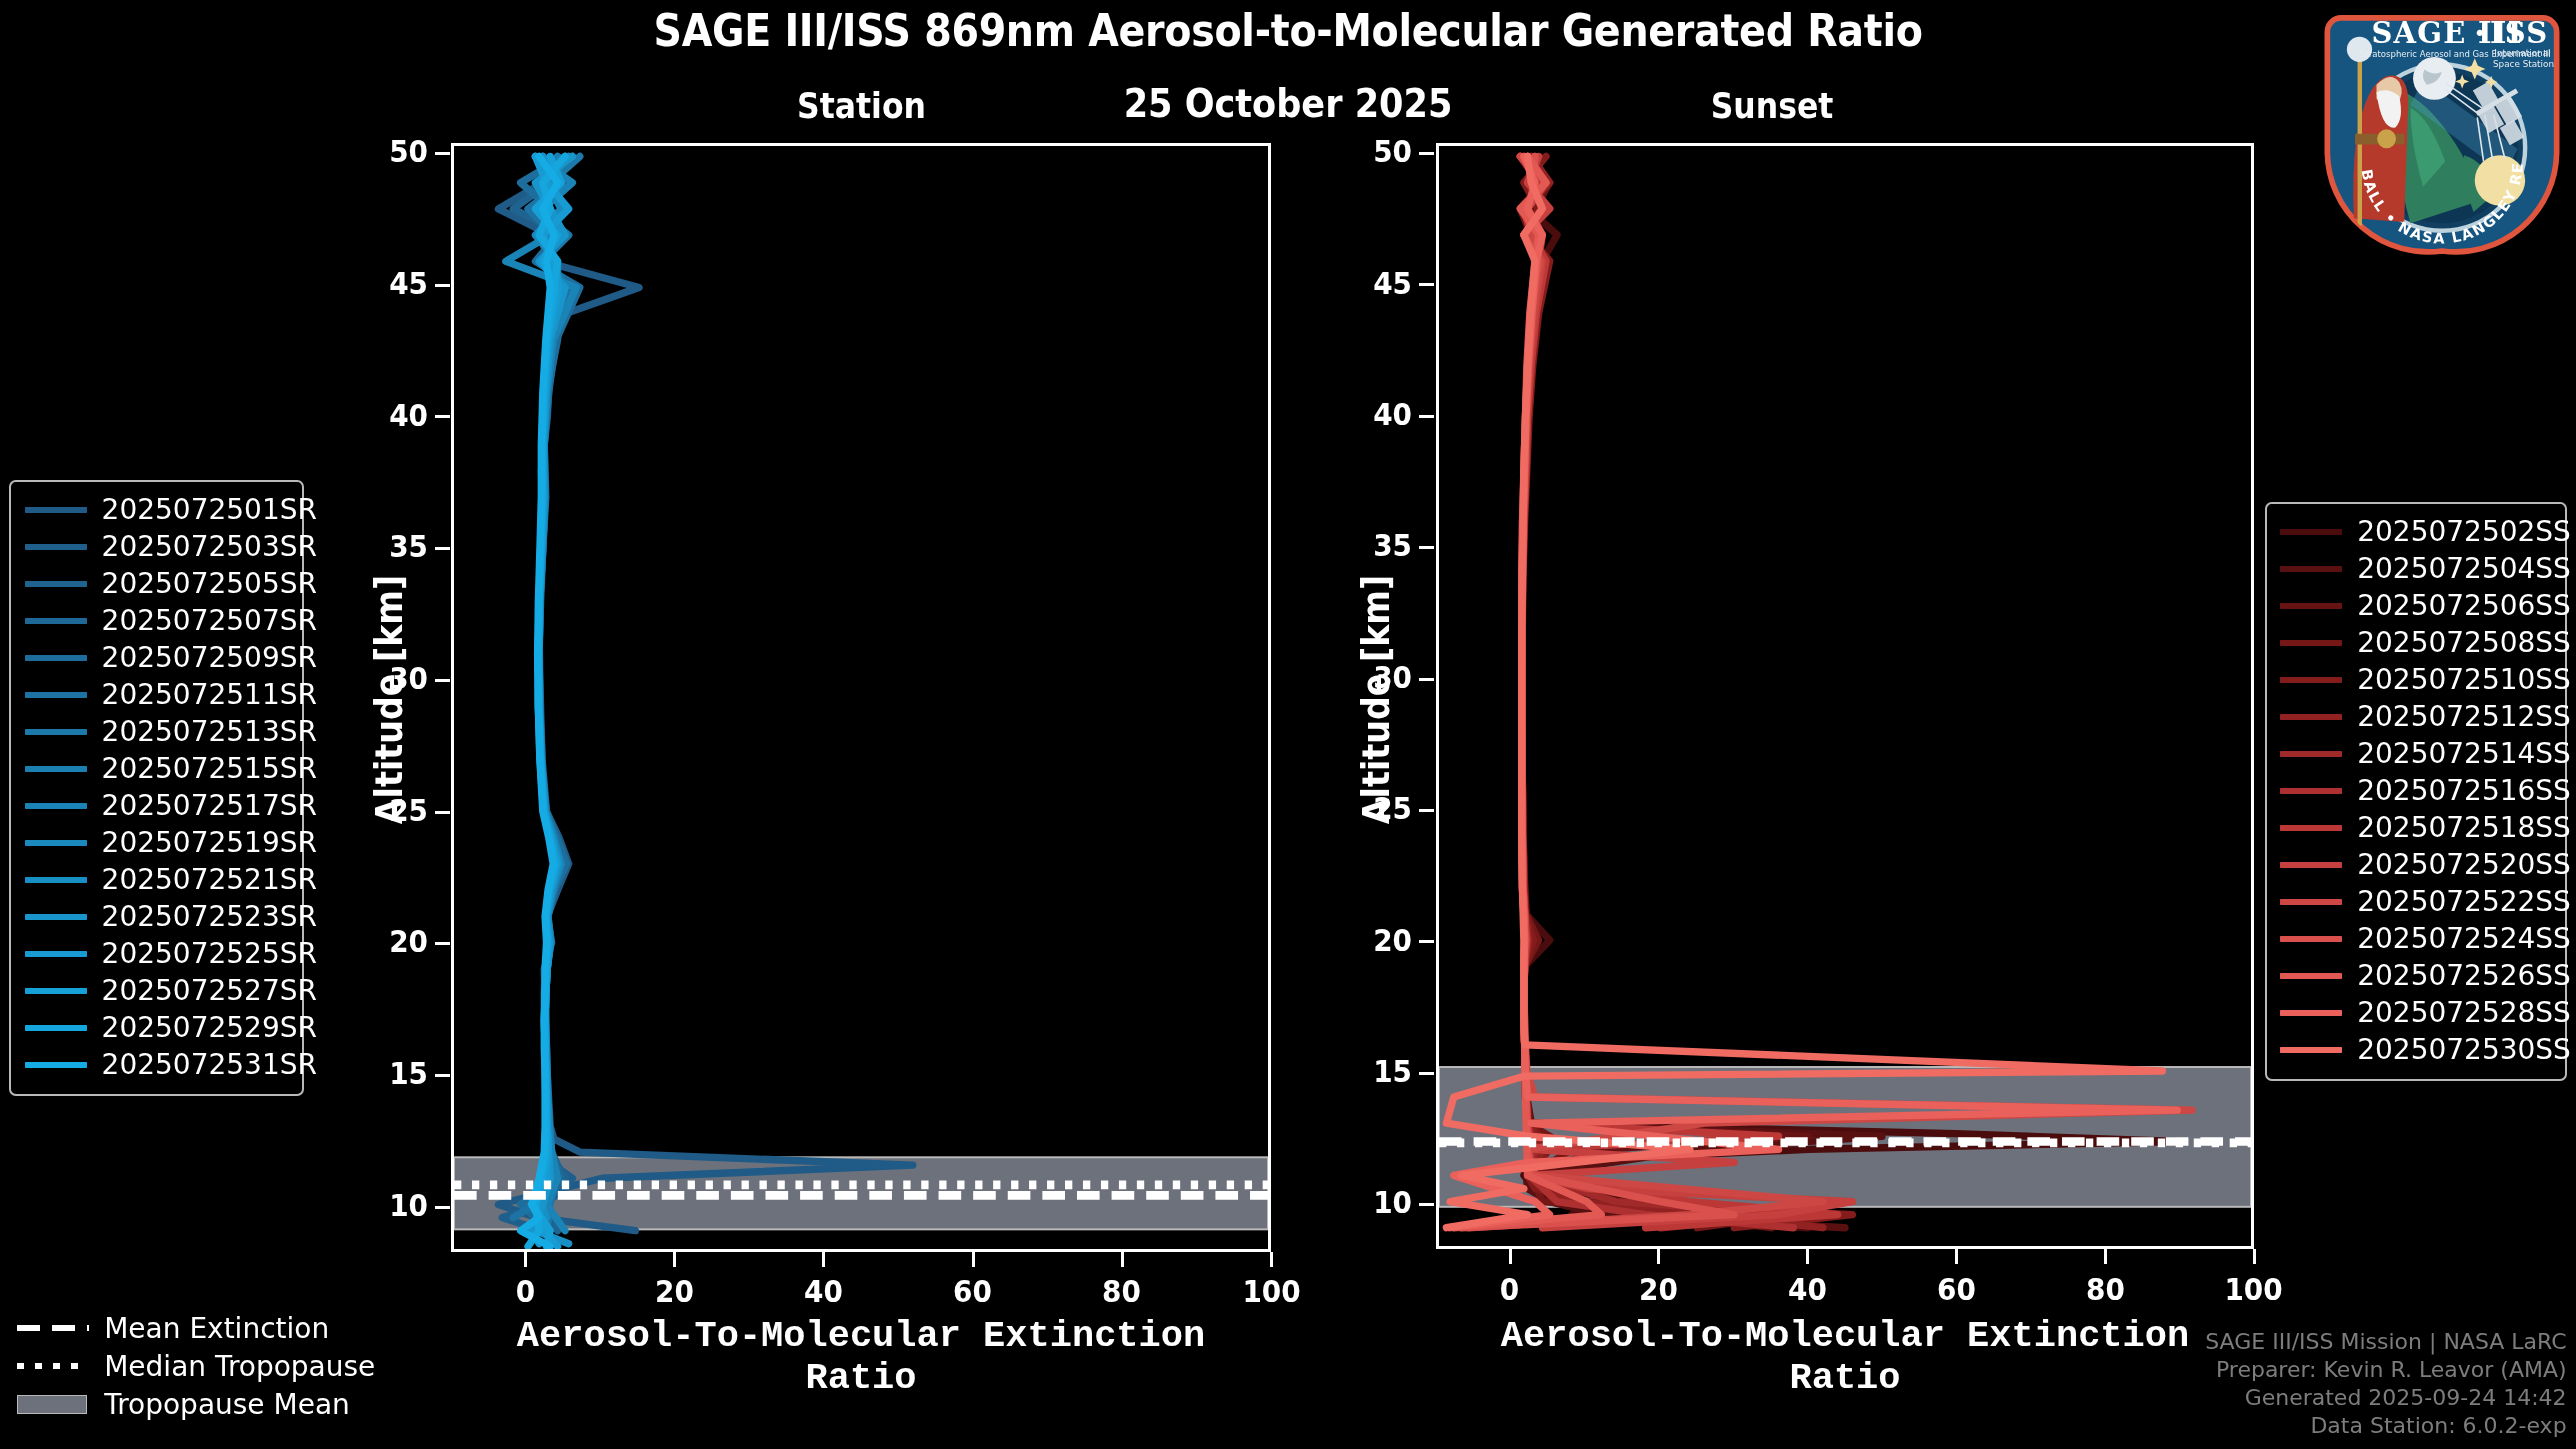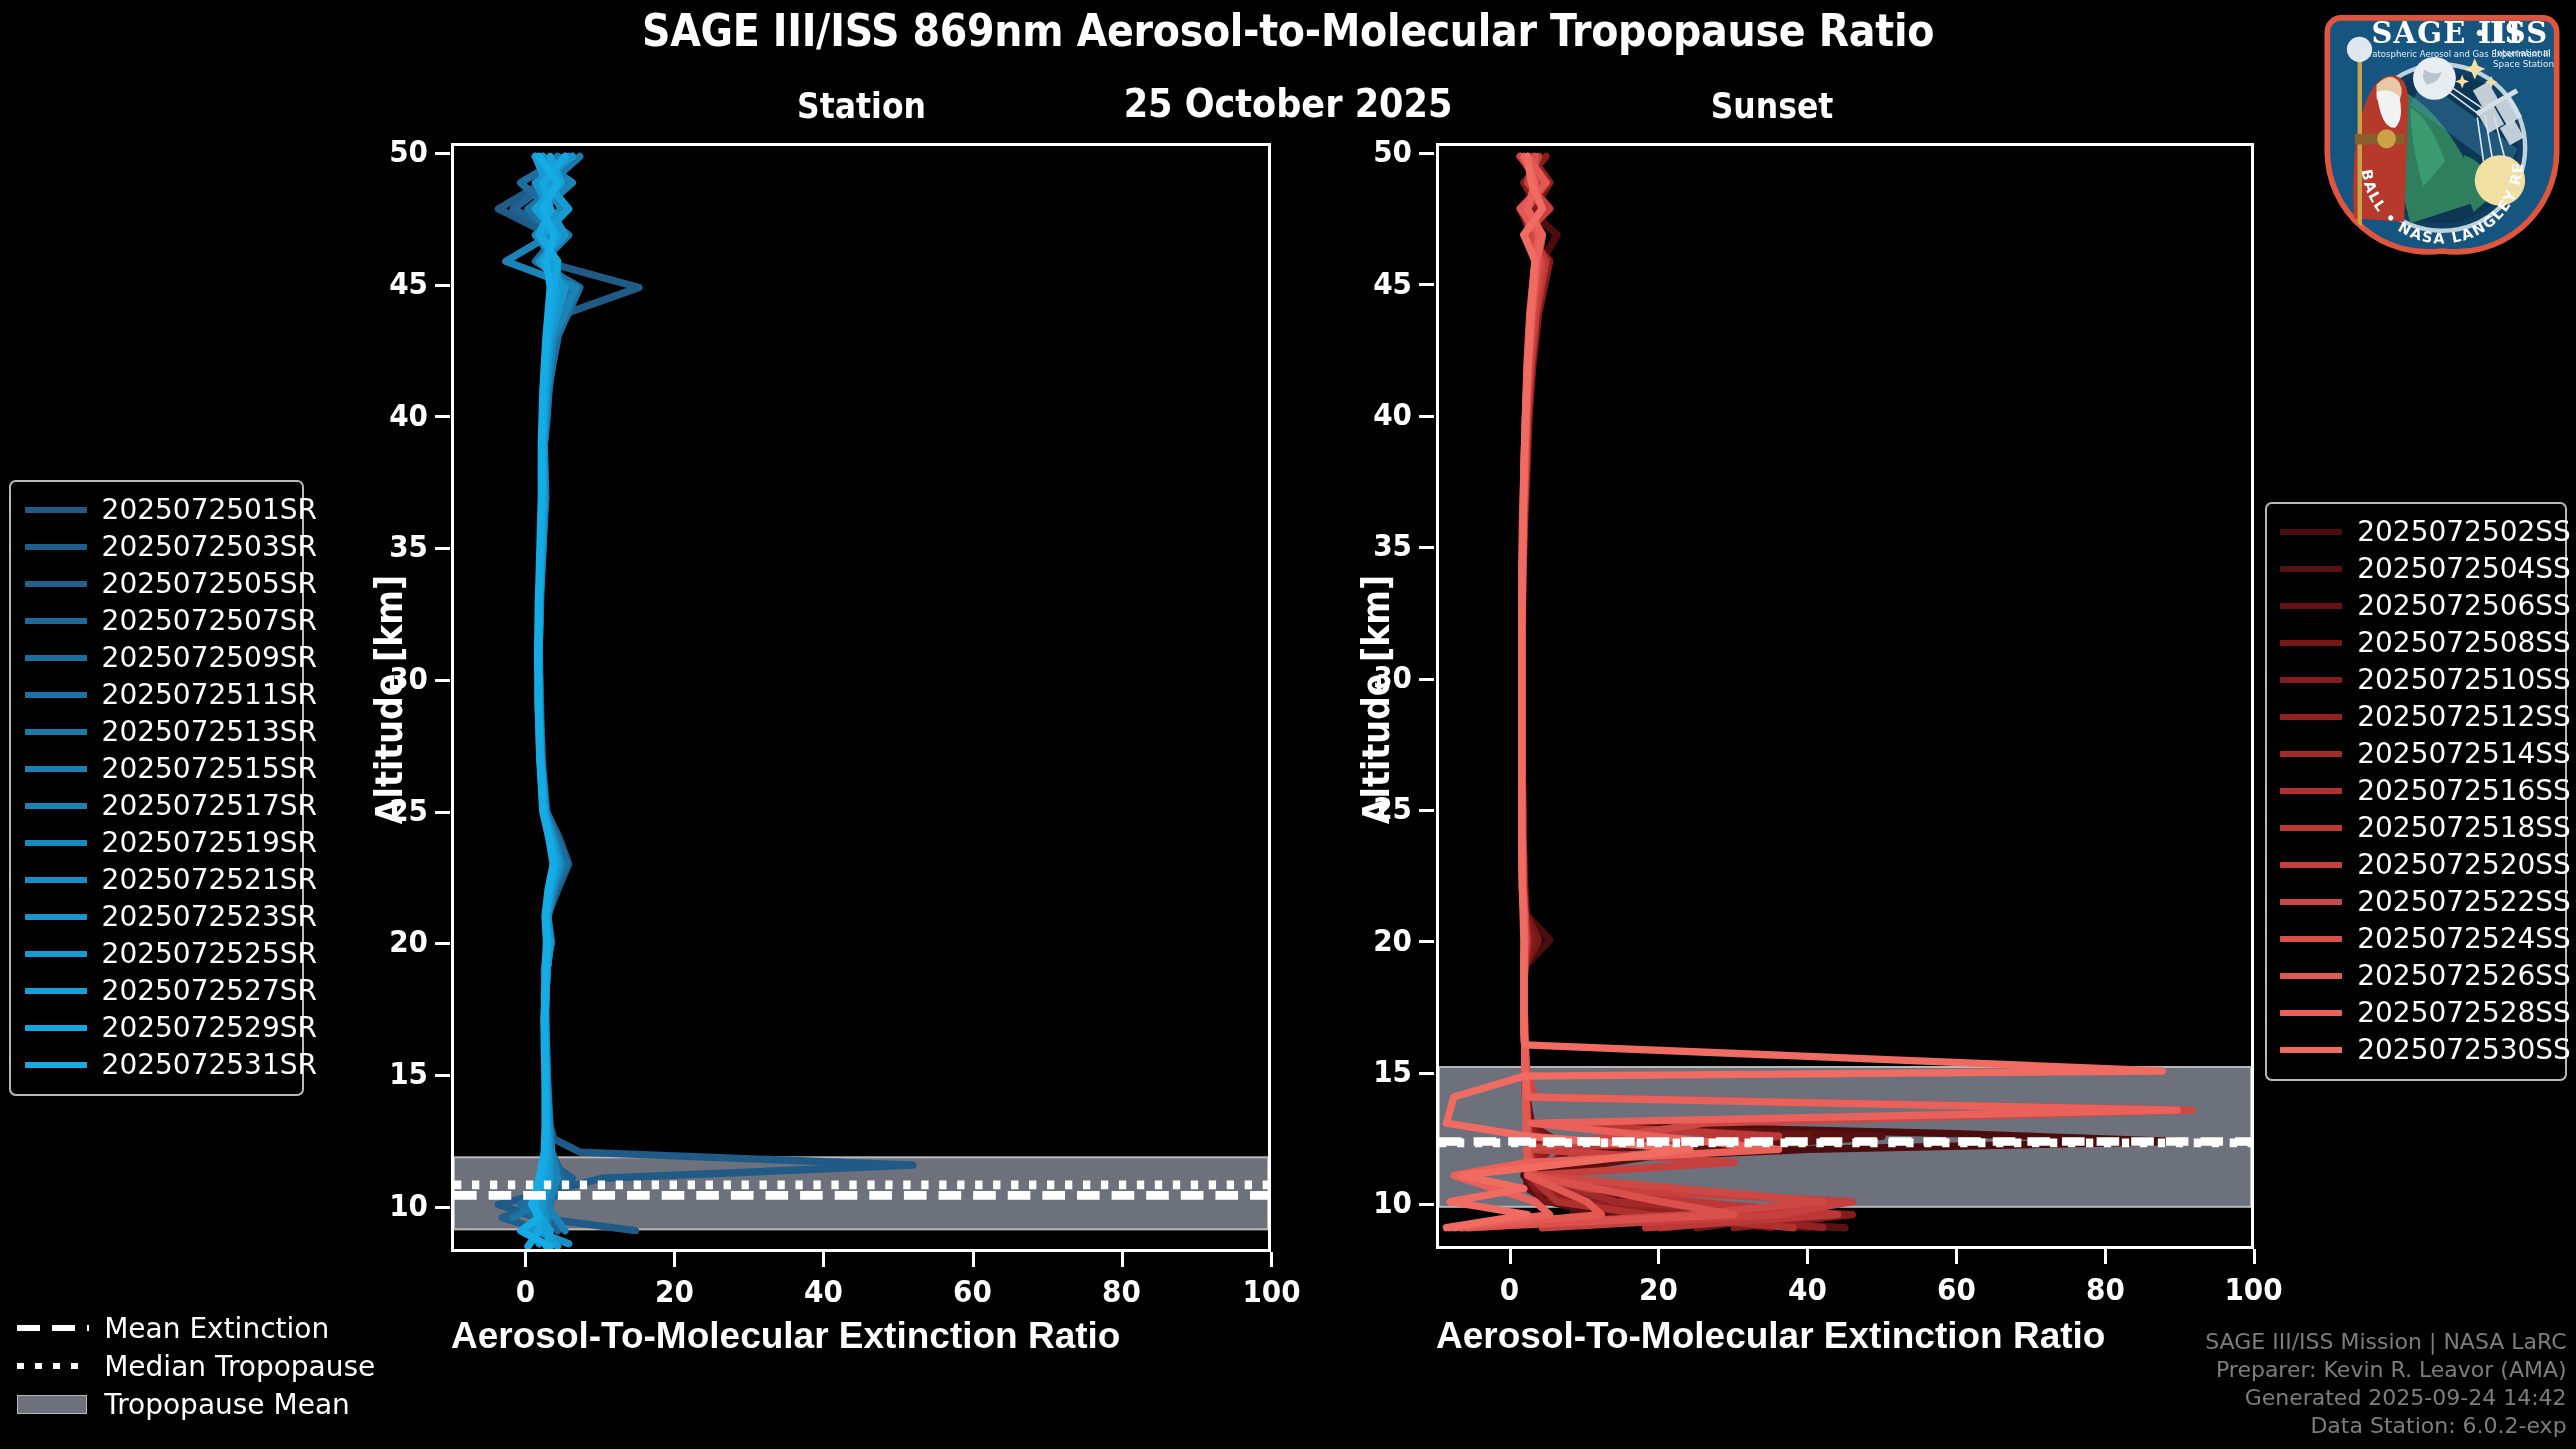--- a/index.html
+++ b/index.html
@@ -25,22 +25,22 @@
   #axes-sunset{left:1436px;top:143px;width:818px;height:1106px;}
   .axes svg{position:absolute;left:0;top:0;width:100%;height:100%;display:block;}
 
   
   .ytick{position:absolute;width:14.8px;height:3.4px;background:#fff;}
   .ylabel{position:absolute;font-size:31px;text-align:right;
           font-family:"DejaVu Sans Condensed","Liberation Sans",sans-serif;font-weight:bold;}
   .xtick{position:absolute;width:3.4px;height:14.8px;background:#fff;}
   .xlabel{position:absolute;font-size:31px;text-align:center;width:107px;
           font-family:"DejaVu Sans Condensed","Liberation Sans",sans-serif;font-weight:bold;}
-  .axis-title-x{position:absolute;font-size:37px;font-weight:bold;text-align:left;
-          font-family:Liberation Sans, sans-serif;}
+  .axis-title-x{position:absolute;font-size:37px;font-weight:bold;text-align:center;
+          font-family:Liberation Mono, monospace;}
   .axis-title-y{position:absolute;font-size:37px;font-weight:bold;
           font-family:"DejaVu Sans Condensed","Liberation Sans",sans-serif;
           transform:rotate(-90deg);transform-origin:50% 50%;white-space:nowrap;}
 
   
   .evlegend{position:absolute;border:2px solid #b9b9b9;border-radius:6.7px;
             background:#000;padding:9.4px 13.4px 10.7px 13.4px;box-sizing:border-box;}
   #legend-sunrise{left:9.4px;top:480px;width:295px;}
   #legend-sunset{left:2265px;top:502px;width:302px;}
   .evrow{display:flex;align-items:center;height:37px;}
@@ -65,21 +65,21 @@
   #credits{position:absolute;right:9.4px;bottom:9.4px;text-align:right;
            color:#7d7d7d;font-size:22px;line-height:1.27;
            font-family:"DejaVu Sans","Liberation Sans",sans-serif;}
 
   
   #logo{position:absolute;left:2316px;top:4px;width:252px;height:252px;}
 </style>
 </head>
 <body>
 
-<div id="title">SAGE III/ISS 869nm Aerosol-to-Molecular Tropopause Ratio</div>
+<div id="title">SAGE III/ISS 869nm Aerosol-to-Molecular Generated Ratio</div>
 <div id="subtitle-date">25 October 2025</div>
 <div class="panel-title" id="title-sunrise">Station</div>
 <div class="panel-title" id="title-sunset">Sunset</div>
 
 <div class="axes" id="axes-sunrise">
   <svg id="svg-sunrise" viewBox="0 0 1223 1653" preserveAspectRatio="none">
       <rect x="0" width="1223" y="1515.5771971496438" height="107.97505938242261" fill="#6d717c" stroke="#b9b9b9" stroke-width="3"></rect>
       <path d="M272.4 1625.5 L124.5 1605.9 L66.7 1586.3 L144.5 1566.6 L222.4 1547.0 L689.3 1527.4 L189.0 1507.7 L150.1 1488.1 L144.5 1468.5 L142.3 1429.2 L140.1 1389.9 L139.0 1350.7 L137.9 1311.4 L136.8 1272.1 L135.6 1232.9 L146.8 1193.6 L140.1 1154.4 L155.7 1115.1 L172.3 1075.8 L157.9 1036.6 L139.0 997.3 L133.4 958.0 L131.2 879.5 L129.0 801.0 L127.9 722.5 L129.0 643.9 L133.4 565.4 L132.3 486.9 L135.6 408.3 L139.0 329.8 L166.8 251.3 L278.0 212.0 L133.4 172.8 L144.5 133.5 L66.7 94.2 L133.4 55.0 L155.7 15.7 " fill="none" stroke="#1f5b86" stroke-width="11" stroke-linejoin="round" stroke-linecap="round"></path>
       <path d="M133.4 1625.5 L72.3 1605.9 L133.4 1586.3 L161.2 1566.6 L177.9 1547.0 L150.1 1527.4 L144.5 1507.7 L141.2 1468.5 L139.0 1429.2 L137.9 1389.9 L136.8 1350.7 L135.6 1311.4 L135.6 1272.1 L136.8 1232.9 L142.3 1193.6 L137.9 1154.4 L146.8 1115.1 L164.5 1075.8 L151.2 1036.6 L136.8 997.3 L132.3 958.0 L130.1 879.5 L127.9 801.0 L127.9 722.5 L130.1 643.9 L134.5 565.4 L131.2 486.9 L140.1 408.3 L144.5 329.8 L161.2 251.3 L139.0 172.8 L161.2 133.5 L122.3 94.2 L166.8 55.0 L133.4 15.7 " fill="none" stroke="#1f5f8c" stroke-width="11" stroke-linejoin="round" stroke-linecap="round"></path>
       <path d="M155.7 1625.5 L127.9 1586.3 L144.5 1566.6 L166.8 1547.0 L155.7 1527.4 L146.8 1507.7 L142.3 1468.5 L140.1 1429.2 L139.0 1389.9 L137.9 1350.7 L136.8 1311.4 L136.8 1272.1 L139.0 1232.9 L144.5 1193.6 L139.0 1154.4 L150.1 1115.1 L166.8 1075.8 L153.4 1036.6 L137.9 997.3 L131.2 918.8 L129.0 840.2 L127.9 761.7 L129.0 683.2 L132.3 604.7 L135.6 526.1 L133.4 447.6 L137.9 369.1 L150.1 290.6 L177.9 212.0 L133.4 172.8 L166.8 133.5 L88.9 94.2 L144.5 55.0 L177.9 15.7 " fill="none" stroke="#1f6491" stroke-width="11" stroke-linejoin="round" stroke-linecap="round"></path>

